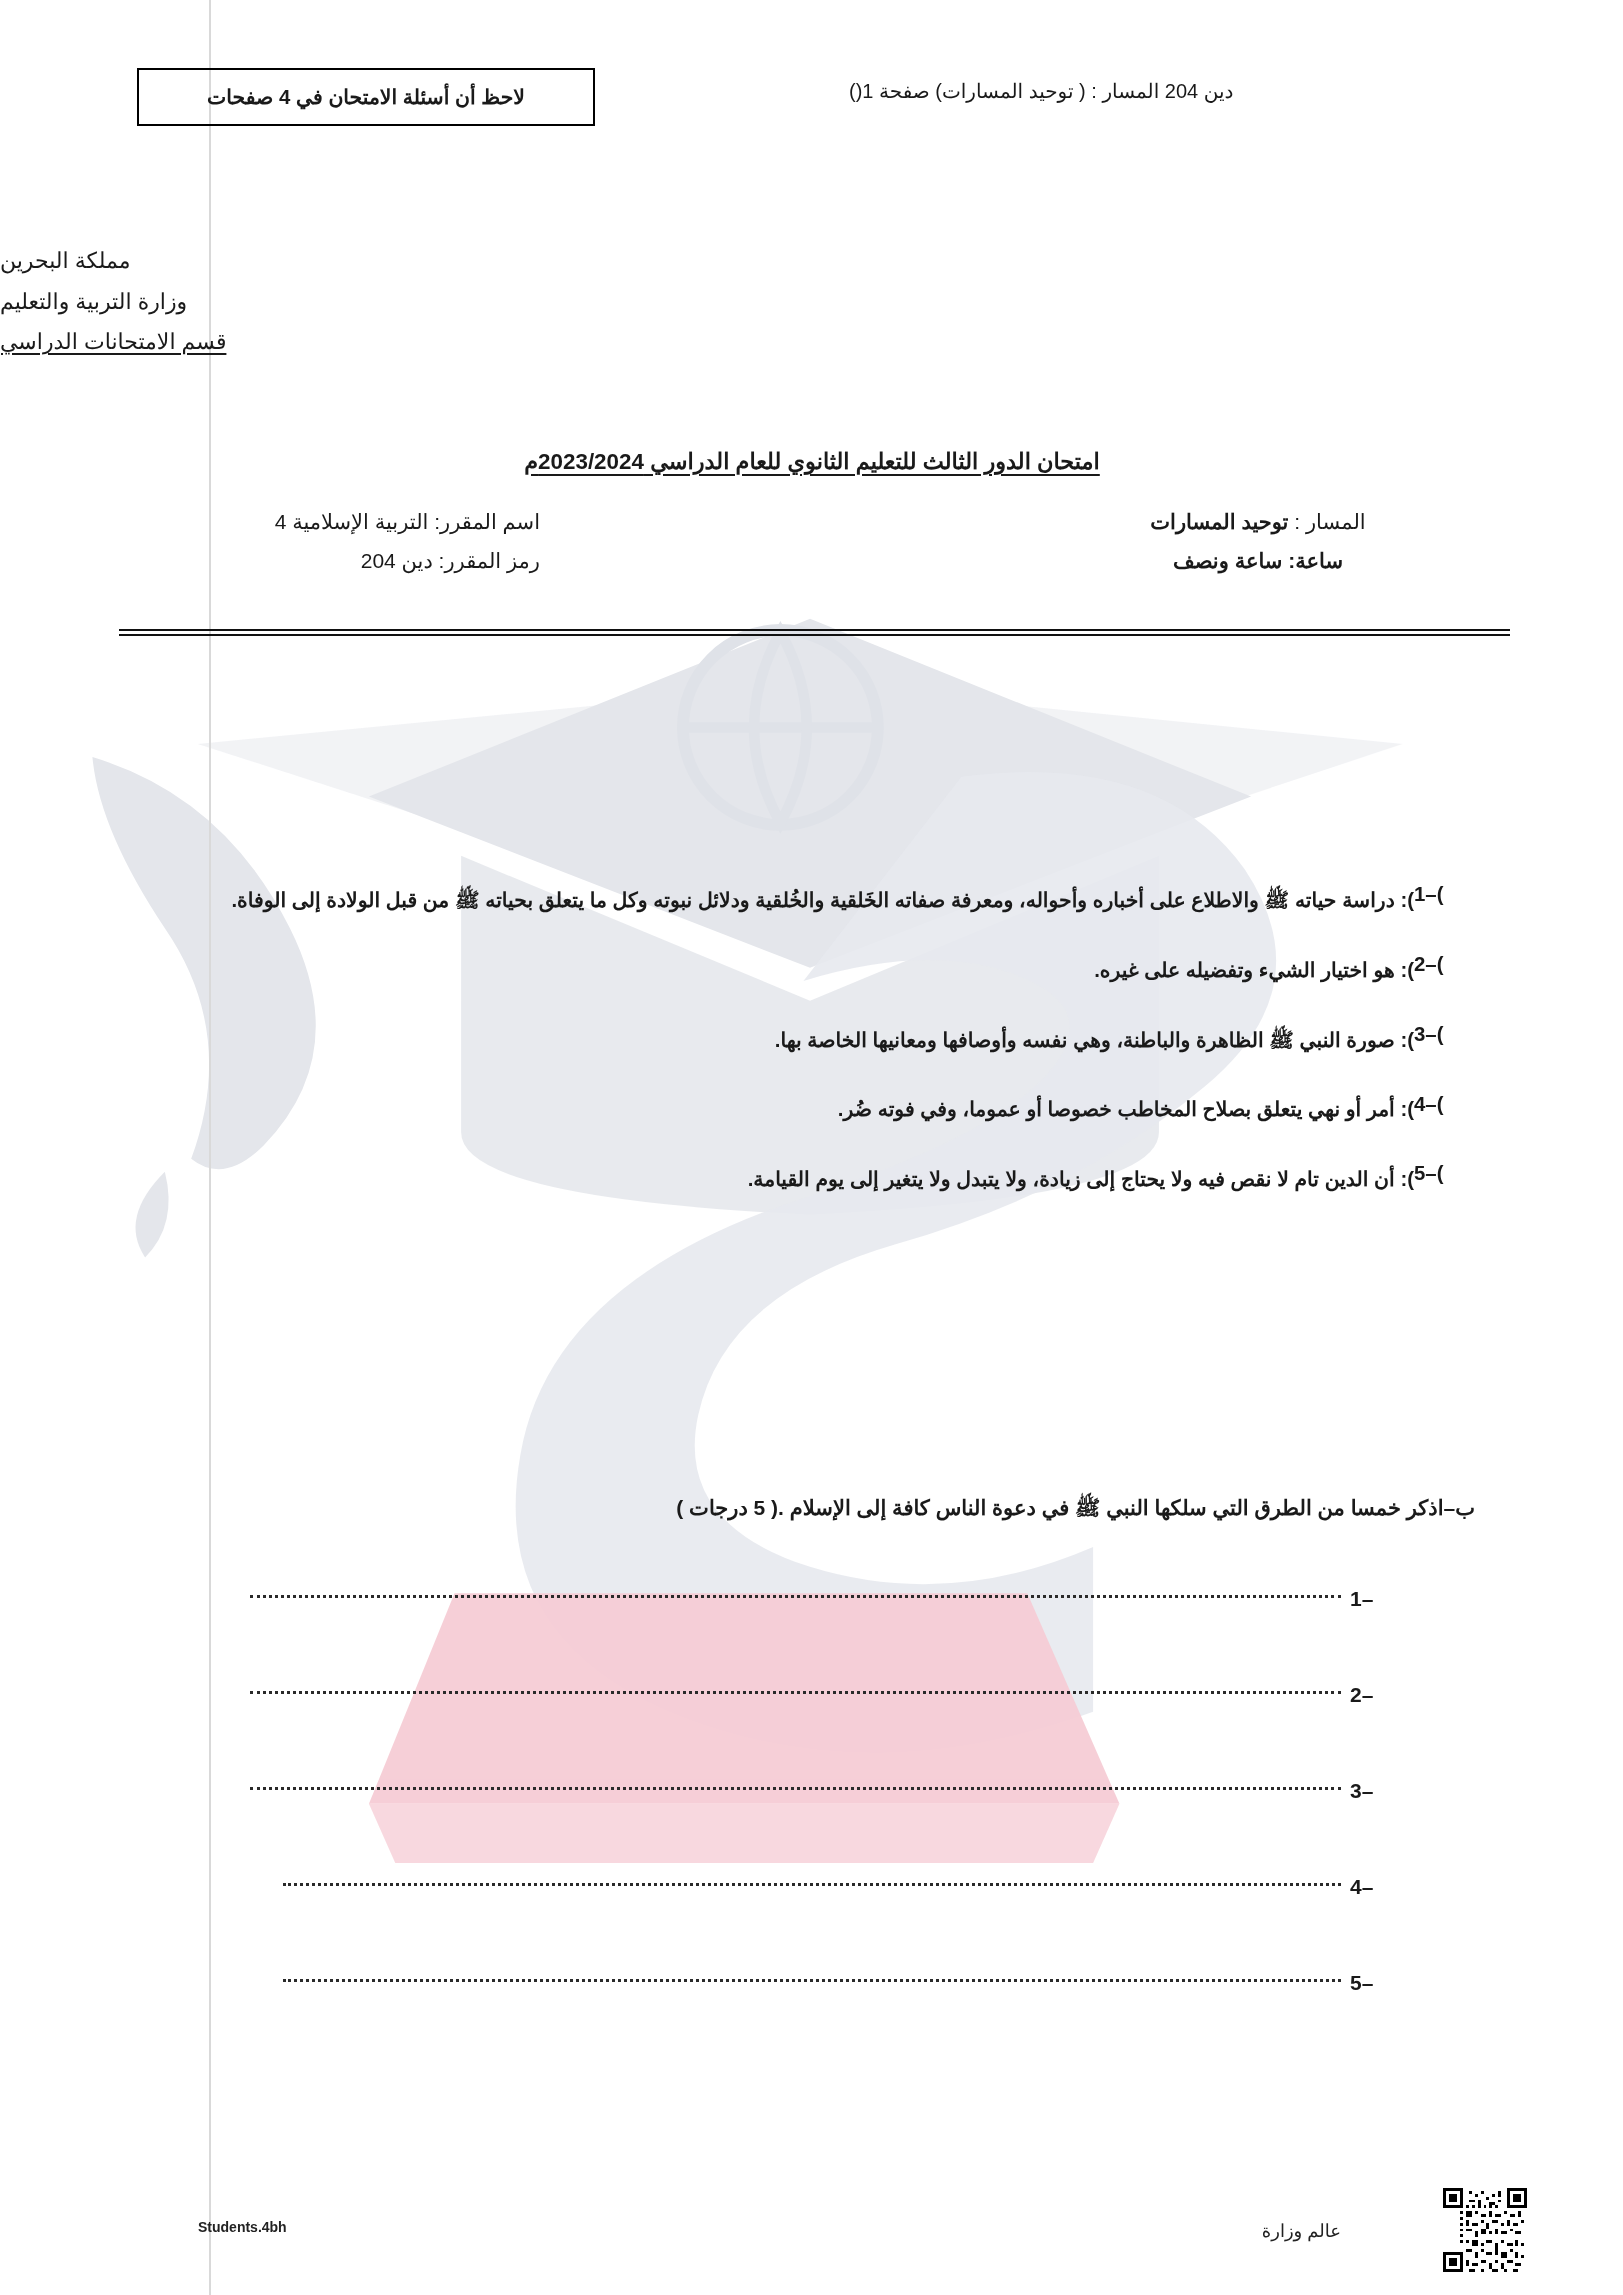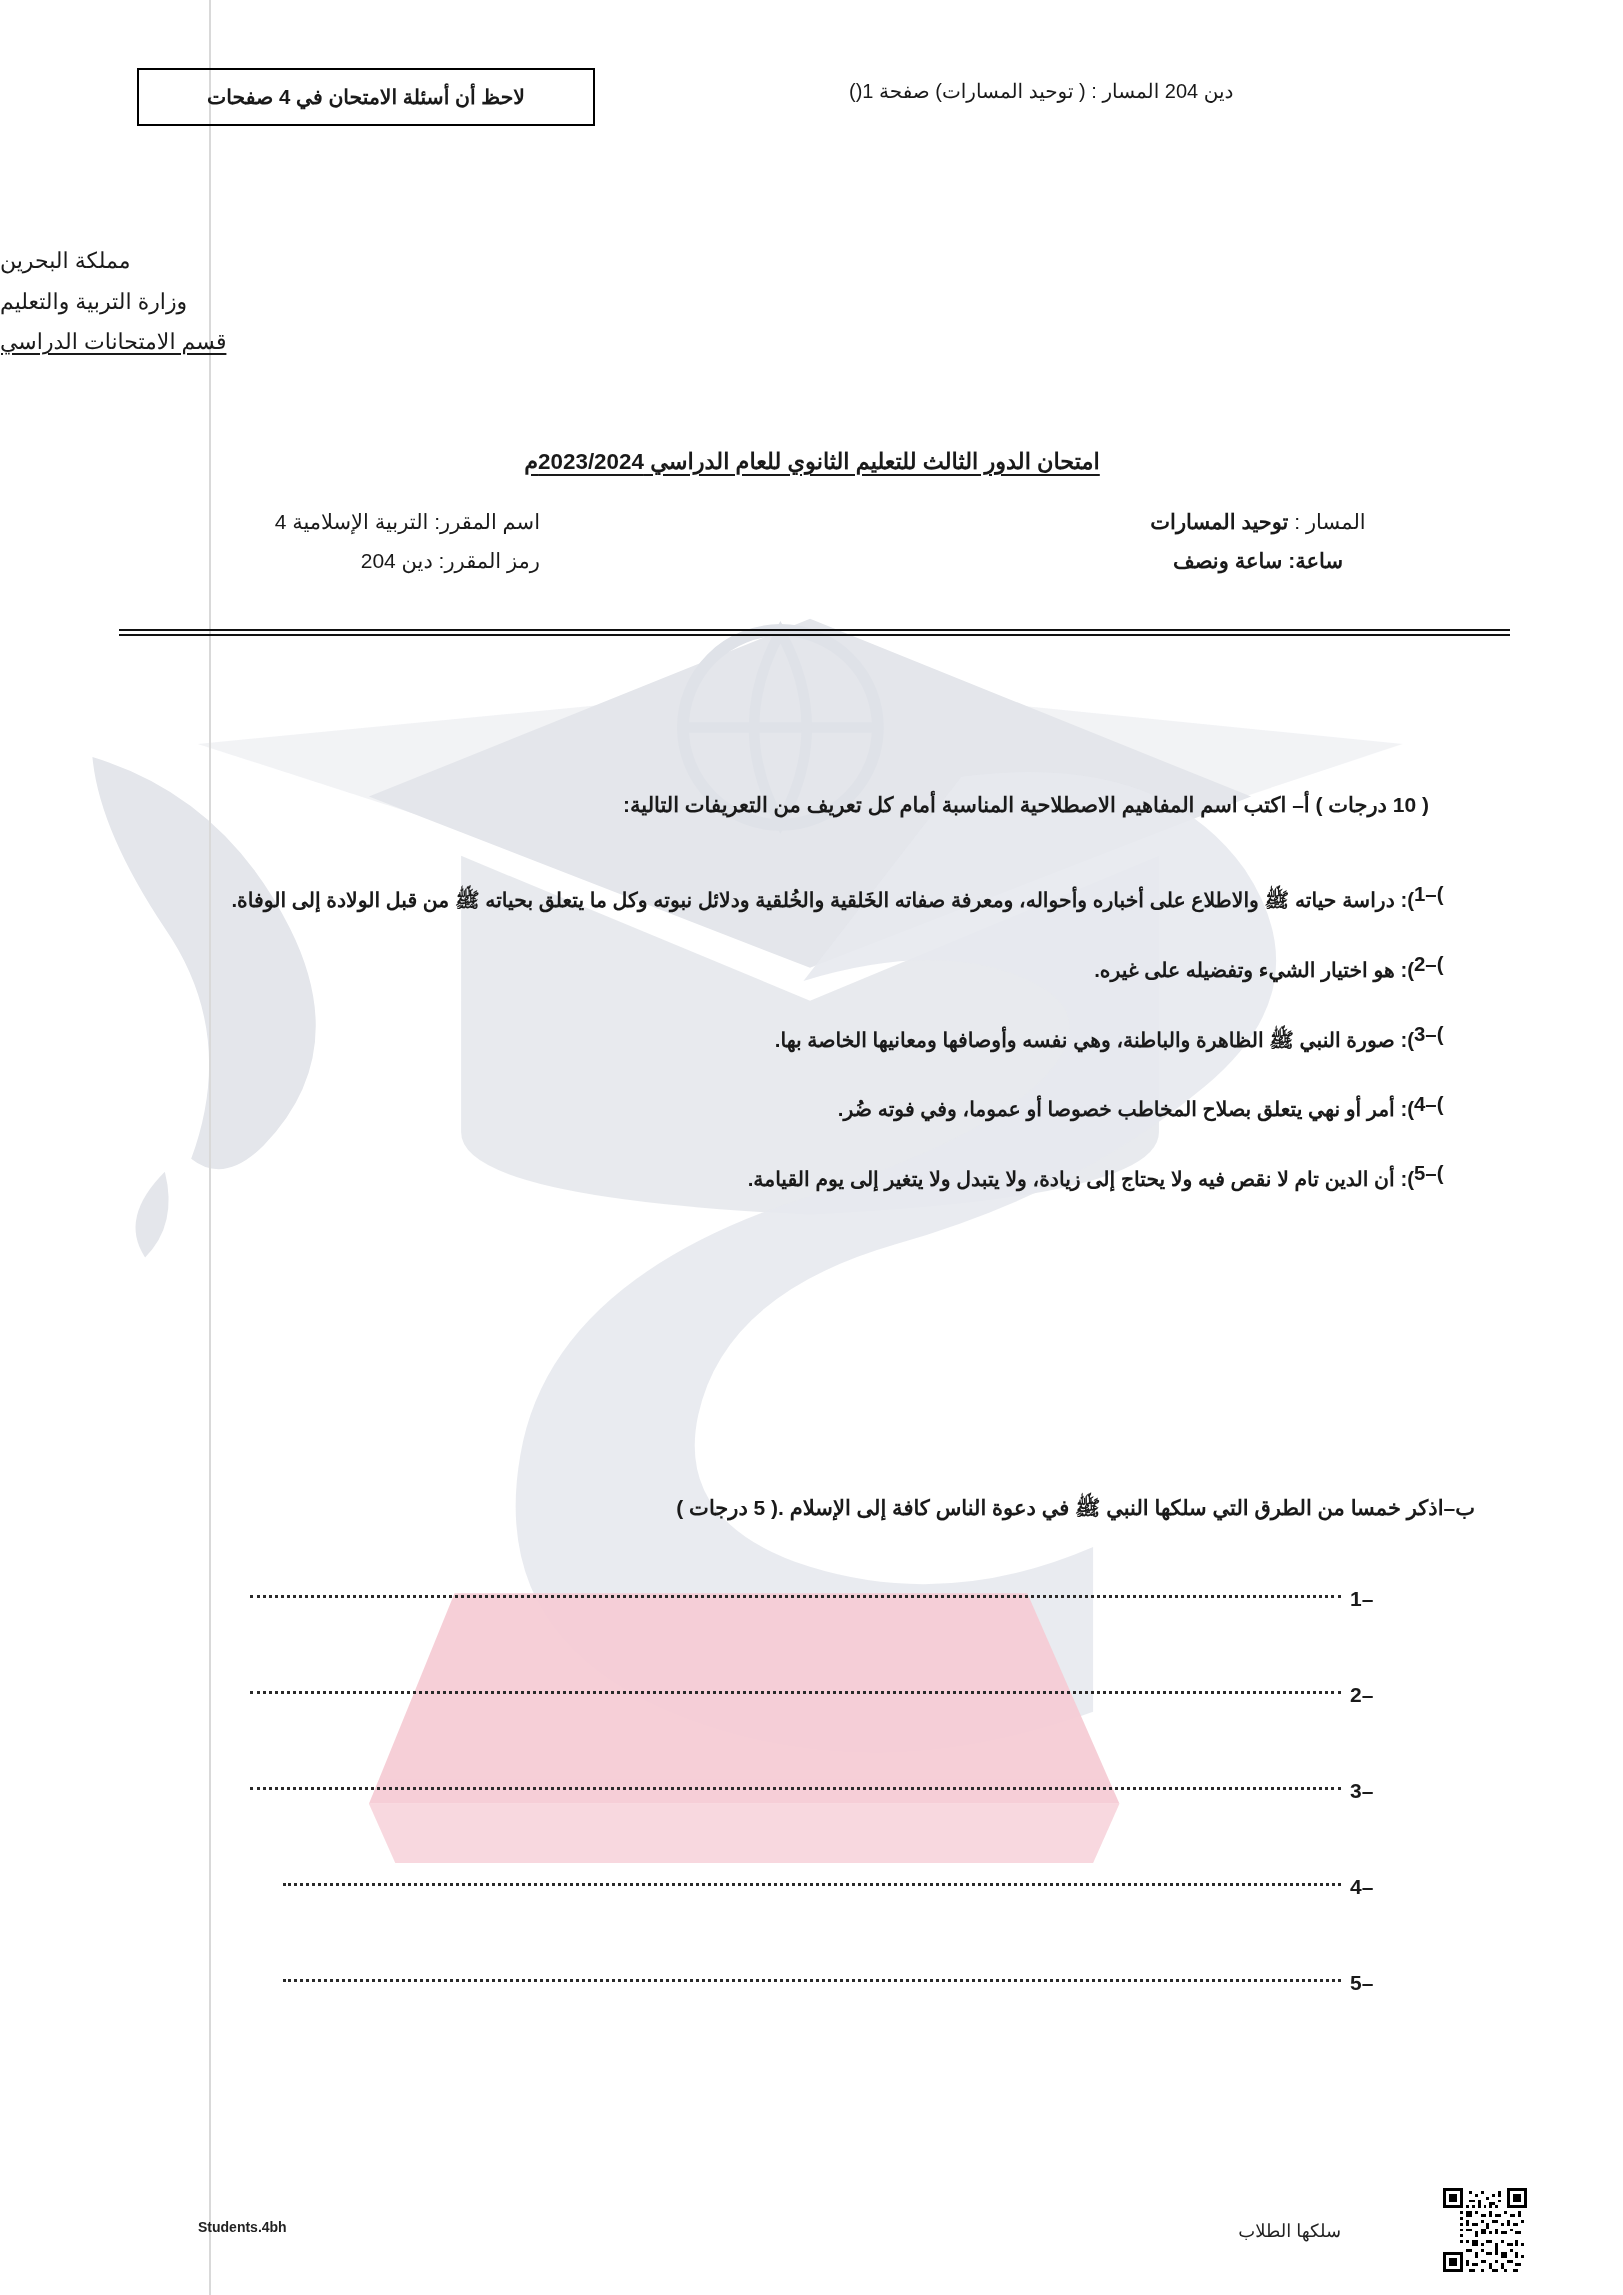--- a/index.html
+++ b/index.html
@@ -225,24 +225,20 @@
         <b>ساعة:</b>
         <b>ساعة ونصف</b>
       </div>
       <div class="cell-right">رمز المقرر: دين 204</div>
     </div>
   </div>
 
   <div class="double-rule"></div>
 
 
-  <div class="q1-a">
-    <span class="marks">(  10 درجات  )</span>
-    <span>أ–  اكتب اسم المفاهيم الاصطلاحية المناسبة أمام كل تعريف من التعريفات التالية:</span>
-  </div>
 
   <div class="def-list">
     <div class="def-item wrap">
       <div class="def-num">1–(</div>
       <div class="def-txt">): دراسة حياته ﷺ والاطلاع على أخباره وأحواله، ومعرفة صفاته الخَلقية والخُلقية ودلائل نبوته وكل ما يتعلق بحياته ﷺ من قبل الولادة إلى الوفاة.</div>
     </div>
     <div class="def-item" style="margin-top:14.5px;">
       <div class="def-num">2–(</div>
       <div class="def-txt">): هو اختيار الشيء وتفضيله على غيره.</div>
     </div>
@@ -279,21 +275,21 @@
       <div class="num">4–</div>
       <div class="dots" style="margin-left:33px;"></div>
     </div>
     <div class="row" style="margin-top:72px;">
       <div class="num">5–</div>
       <div class="dots" style="margin-left:33px;"></div>
     </div>
   </div>
 
   <div class="footer-left">Students.4bh</div>
-  <div class="footer-right">سلكها الطلاب</div>
+  <div class="footer-right">عالم وزارة</div>
 
   <div class="qr">
     <svg width="84" height="84" viewBox="0 0 29 29" shape-rendering="crispEdges">
       <rect width="29" height="29" fill="#ffffff"></rect>
       <g fill="#000000">
 
         <rect x="0" y="0" width="7" height="1"></rect>
           <rect x="0" y="6" width="7" height="1"></rect>
         <rect x="0" y="0" width="1" height="7"></rect>
           <rect x="6" y="0" width="1" height="7"></rect>

